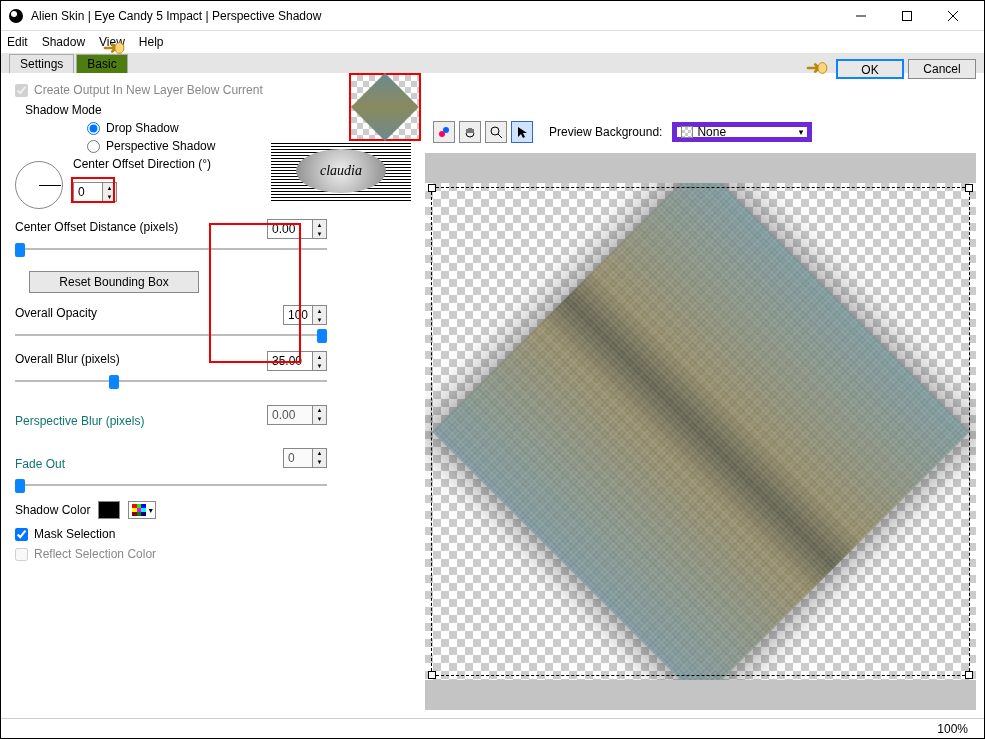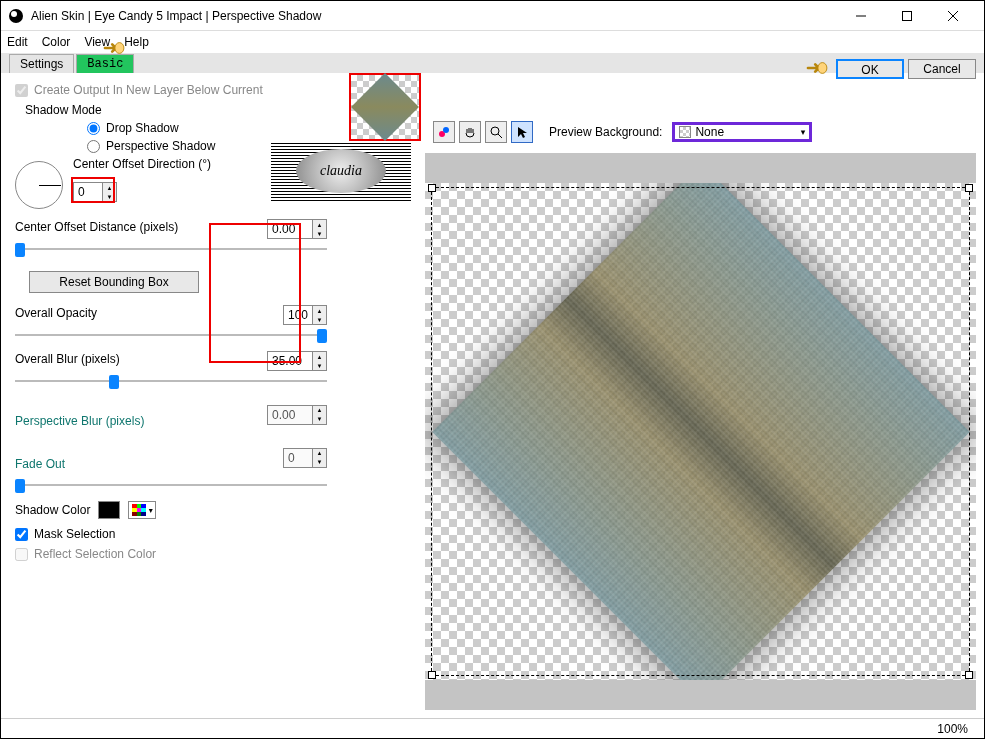--- a/index.html
+++ b/index.html
@@ -16,21 +16,21 @@
 
 
 .menubar { height: 22px; display: flex; align-items: center; padding: 0 6px; gap: 14px; position: relative; }
 .menubar span { cursor: pointer; }
 .hand-cursor { position: absolute; width: 22px; height: 18px; }
 .hand-cursor.menu-hand { left: 102px; top: 8px; }
 
 
 .tabstrip { height: 20px; background: #e5e5e5; display: flex; align-items: flex-end; padding-left: 8px; }
 .tab { padding: 2px 10px; border: 1px solid #aaa; border-bottom: none; margin-right: 2px; cursor: pointer; background: #e5e5e5; }
-.tab.active { background: #22c55e; font-family: Liberation Mono, monospace; }
+.tab.active { background: #4d7c0f; }
 
 
 .main { display: flex; height: calc(100% - 30px - 22px - 20px - 20px); }
 .leftpanel { width: 340px; padding: 10px 14px; position: relative; }
 .rightpanel { flex: 1; position: relative; background: #fff; }
 
 
 .chk { display: flex; align-items: center; gap: 6px; margin-bottom: 6px; }
 .chk input { width: 13px; height: 13px; }
 .chk.disabled { color: #888; }
@@ -71,21 +71,21 @@
 .redbox { position: absolute; border: 2px solid #e00; pointer-events: none; }
 
 
 .thumb-preview { position: absolute; top: 0; left: 8px; width: 72px; height: 68px; border: 2px solid #e00; background: repeating-conic-gradient(#ccc 0 25%, #fff 0 50%) 0 0/12px 12px; display: flex; align-items: center; justify-content: center; }
 .thumb-preview .diamond { width: 48px; height: 48px; transform: rotate(45deg); background: linear-gradient(135deg,#6b8a8e,#8a8a5e,#6b8a8e); }
 
 .toolbar { position: absolute; top: 48px; left: 92px; display: flex; align-items: center; gap: 4px; }
 .toolbtn { width: 22px; height: 22px; border: 1px solid #888; background: #eee; display: flex; align-items: center; justify-content: center; cursor: pointer; }
 .toolbtn.sel { border: 1px solid #316ac5; background: #cfe3ff; }
 .prev-bg-label { margin-left: 12px; }
-.combo { width: 140px; height: 20px; border: 3px solid #6d28d9; background: #fff; display: inline-flex; align-items: center; padding: 0 4px; gap: 4px; cursor: pointer; margin-left: 6px; }
+.combo { width: 140px; height: 20px; border: 5px solid #6d28d9; background: #fff; display: inline-flex; align-items: center; padding: 0 4px; gap: 4px; cursor: pointer; margin-left: 6px; }
 .combo .sq { width: 12px; height: 12px; border: 1px solid #888; background: repeating-conic-gradient(#ccc 0 25%, #fff 0 50%) 0 0/6px 6px; }
 .combo::after { content: "▾"; margin-left: auto; font-size: 9px; }
 
 .ok-cancel { position: absolute; top: -14px; right: 8px; display: flex; flex-direction: row; gap: 4px; align-items: flex-end; }
 .dlgbtn { width: 68px; height: 20px; border: 1px solid #888; background: #e8e8e8; cursor: pointer; text-align: center; line-height: 18px; }
 .dlgbtn.ok { border: 2px solid #0a84ff; }
 .ok-wrap { position: relative; }
 .ok-wrap .hand-cursor { left: -30px; top: 0; }
 
 
@@ -134,21 +134,21 @@
         <svg viewBox="0 0 10 10">
           <line x1="0" y1="0" x2="10" y2="10"></line>
           <line x1="10" y1="0" x2="0" y2="10"></line>
         </svg>
       </div>
   </div>
 </div>
 
 <div class="menubar">
   <span>Edit</span>
-  <span>Color</span>
+  <span>Shadow</span>
   <span>View</span>
   <span>Help</span>
   <div class="hand-cursor menu-hand">
     <svg class="hand-svg" viewBox="0 0 24 20">
         <path d="M2 10 L14 10 L10 6 M14 10 L10 14" stroke="#b8860b" stroke-width="3" fill="none" stroke-linecap="round"></path>
         <ellipse cx="18" cy="10" rx="5" ry="6" fill="#ffd47a" stroke="#b8860b"></ellipse>
       </svg>
   </div>
 </div>
 

